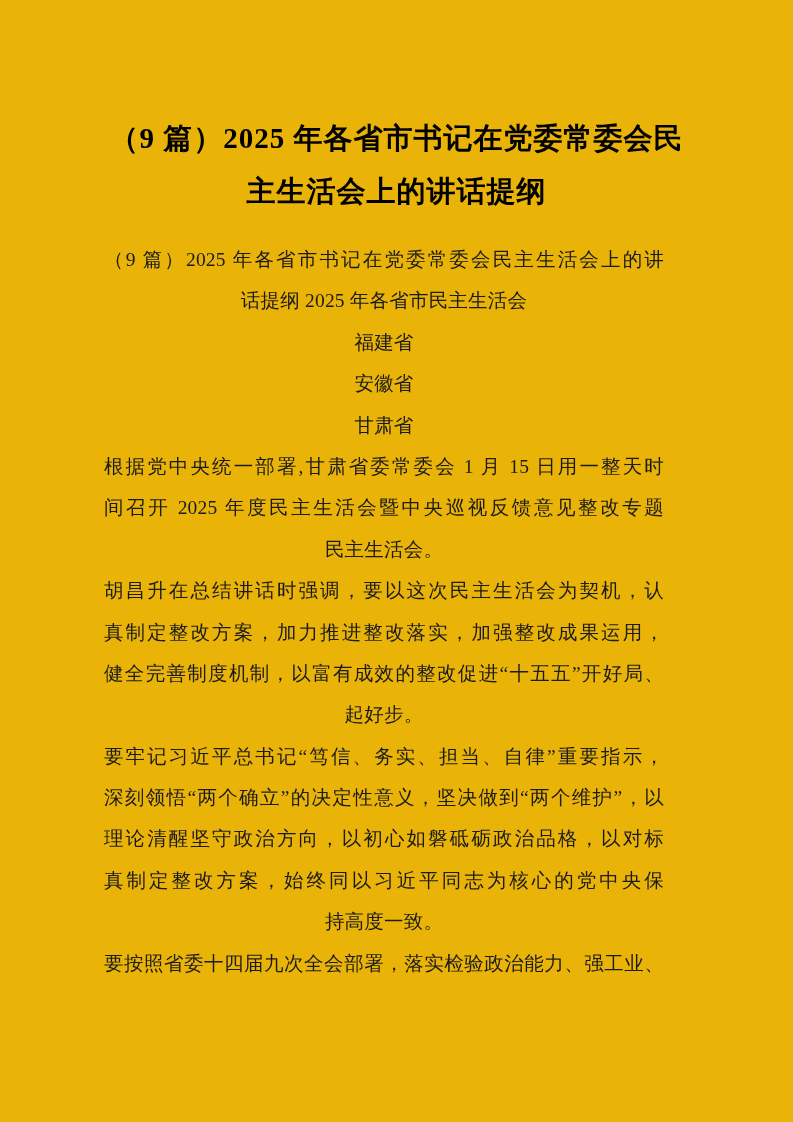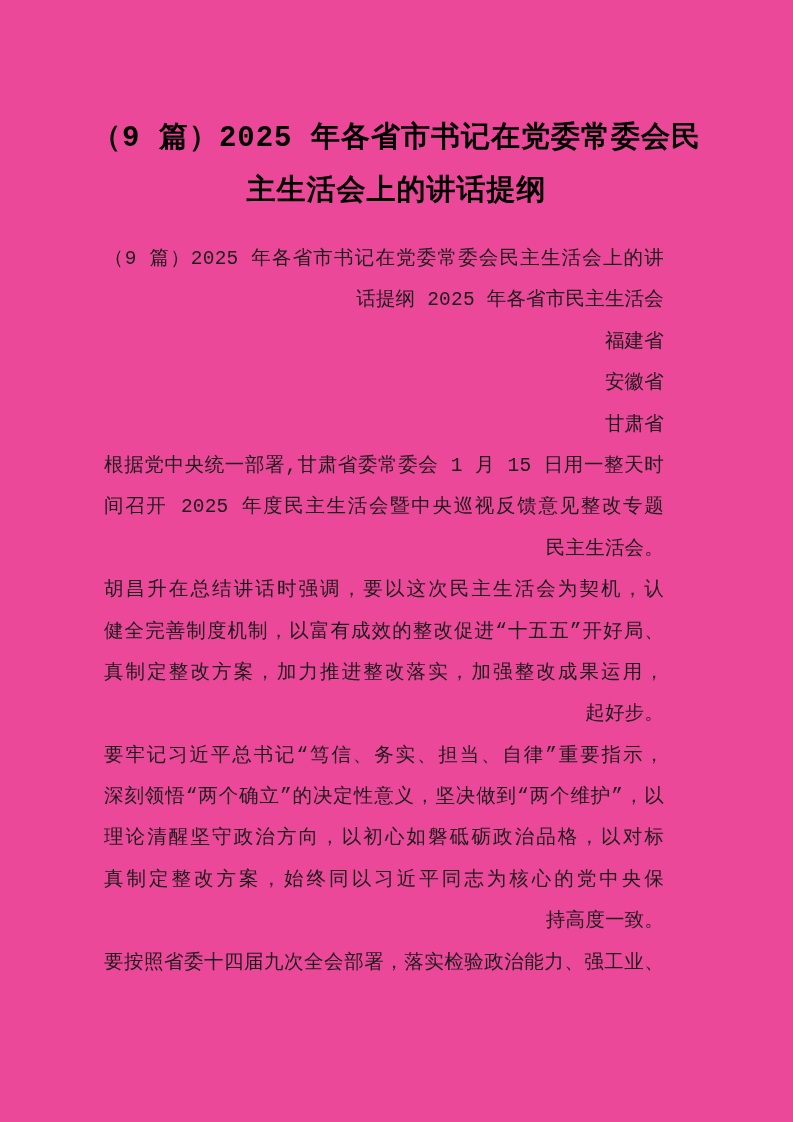--- a/index.html
+++ b/index.html
@@ -4,23 +4,23 @@
 <style>
   html, body {
     margin: 0;
     padding: 0;
     background: #ffffff;
   }
   .page {
     position: relative;
     width: 793px;
     height: 1122px;
-    background: #ec4899;
+    background: #eab308;
     overflow: hidden;
-    font-family: Liberation Mono, monospace;
+    font-family: Liberation Serif, serif;
   }
   .doc-title {
     position: absolute;
     top: 112px;
     left: 0;
     width: 793px;
     color: #000000;
     font-weight: bold;
     font-size: 29px;
   }
@@ -35,21 +35,21 @@
     position: absolute;
     top: 239px;
     left: 104px;
     width: 560px;
     color: #1b1b1b;
     font-size: 19.5px;
   }
   .line {
     height: 41.4px;
     line-height: 41.4px;
-    text-align: right;
+    text-align: center;
     letter-spacing: 0.2px;
     overflow: hidden;
   }
   .line.just {
     text-align: justify;
     text-align-last: justify;
   }
 </style>
 </head>
 <body>
@@ -64,22 +64,22 @@
   <div class="doc-body">
     <div class="line just">（9 篇）2025 年各省市书记在党委常委会民主生活会上的讲</div>
     <div class="line">话提纲 2025 年各省市民主生活会</div>
     <div class="line">福建省</div>
     <div class="line">安徽省</div>
     <div class="line">甘肃省</div>
     <div class="line just">根据党中央统一部署,甘肃省委常委会 1 月 15 日用一整天时</div>
     <div class="line just">间召开 2025 年度民主生活会暨中央巡视反馈意见整改专题</div>
     <div class="line">民主生活会。</div>
     <div class="line just">胡昌升在总结讲话时强调，要以这次民主生活会为契机，认</div>
+    <div class="line just">真制定整改方案，加力推进整改落实，加强整改成果运用，</div>
     <div class="line just">健全完善制度机制，以富有成效的整改促进“十五五”开好局、</div>
-    <div class="line just">真制定整改方案，加力推进整改落实，加强整改成果运用，</div>
     <div class="line">起好步。</div>
     <div class="line just">要牢记习近平总书记“笃信、务实、担当、自律”重要指示，</div>
     <div class="line just">深刻领悟“两个确立”的决定性意义，坚决做到“两个维护”，以</div>
     <div class="line just">理论清醒坚守政治方向，以初心如磐砥砺政治品格，以对标</div>
     <div class="line just">真制定整改方案，始终同以习近平同志为核心的党中央保</div>
     <div class="line">持高度一致。</div>
     <div class="line just">要按照省委十四届九次全会部署，落实检验政治能力、强工业、</div>
   </div>
 
 </div>

